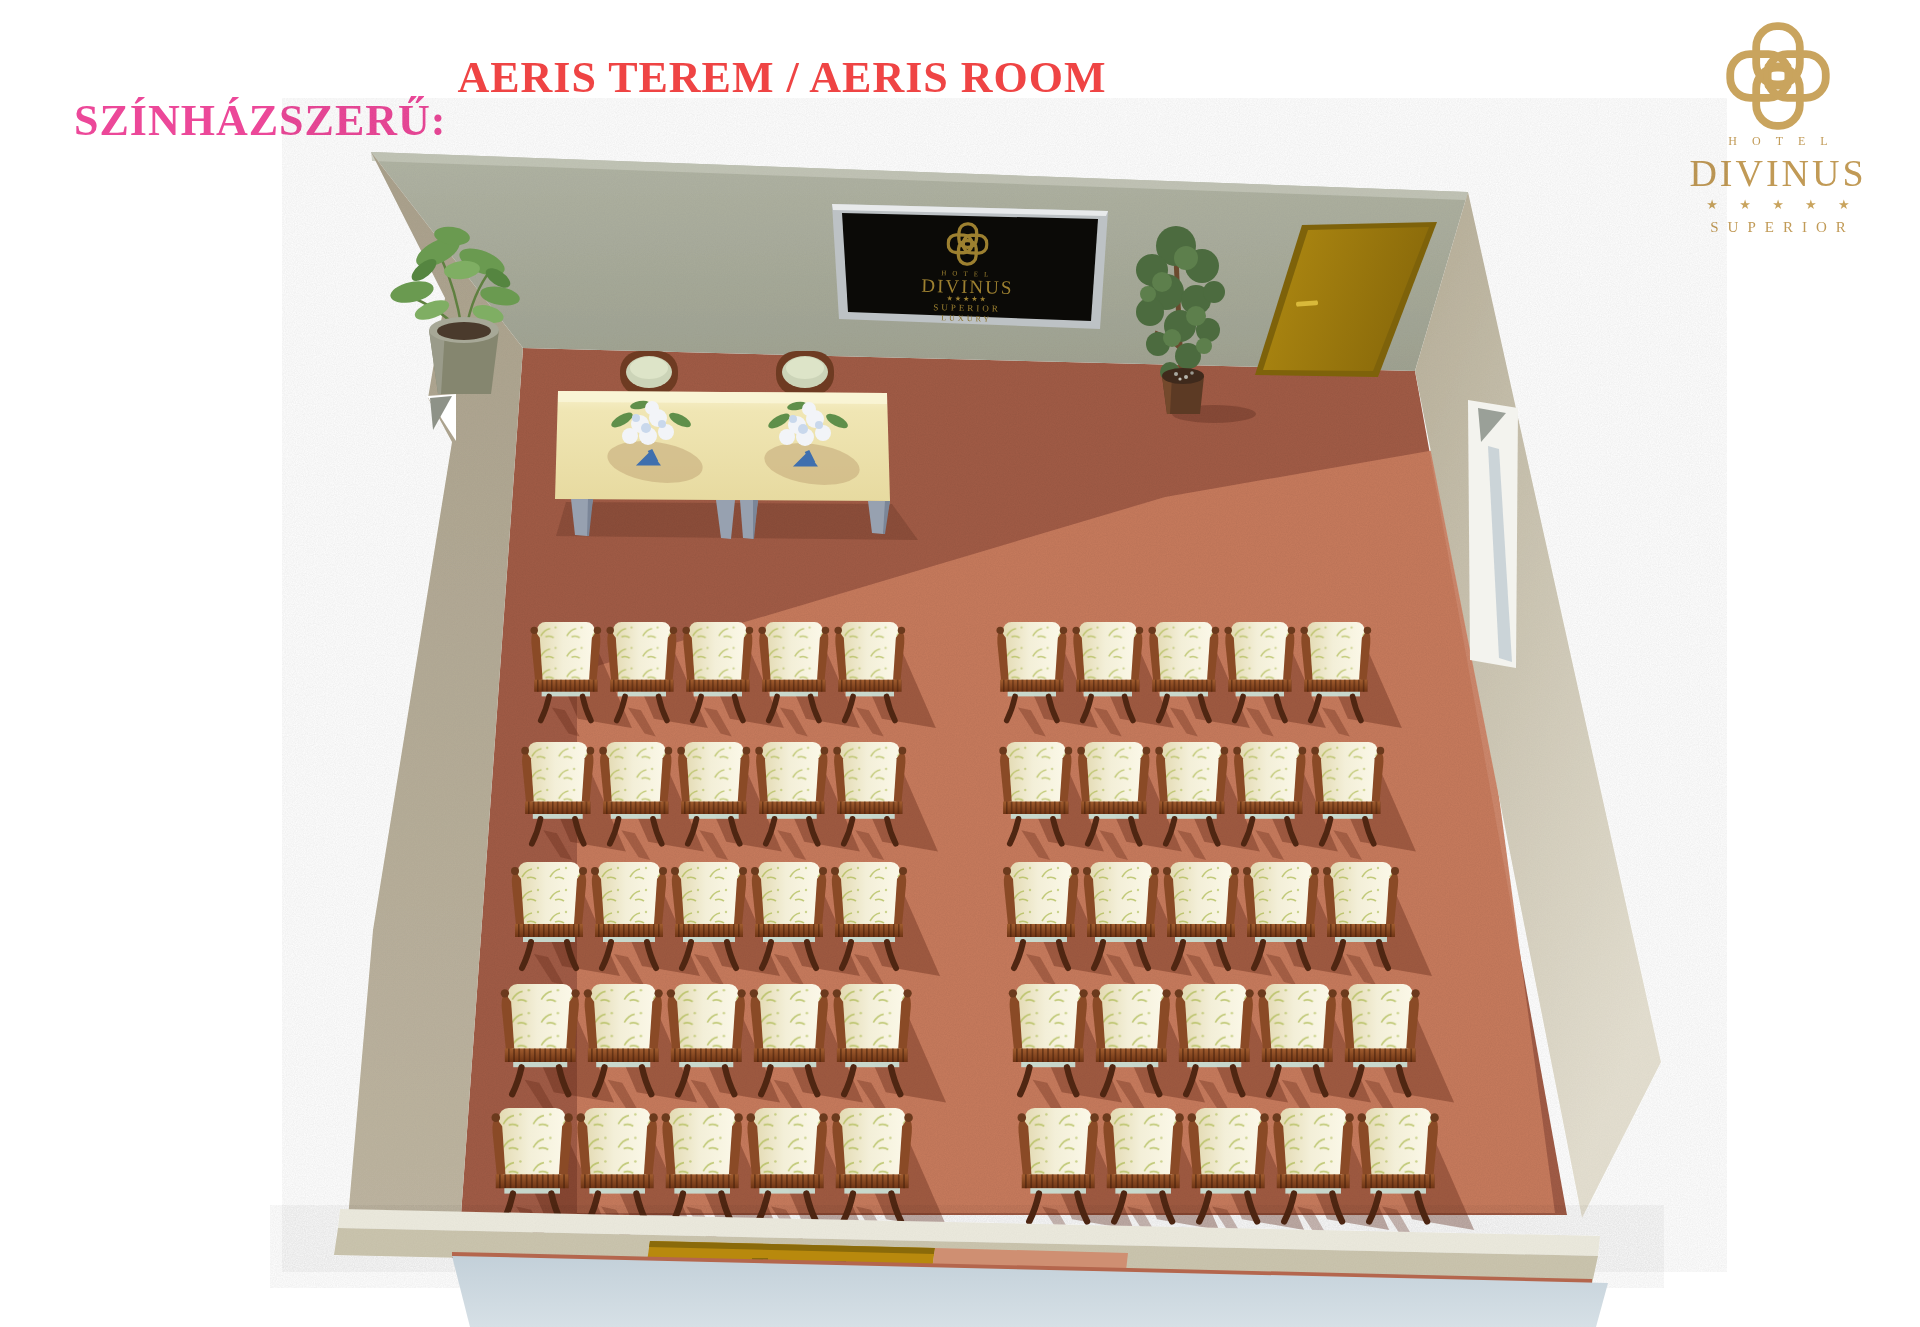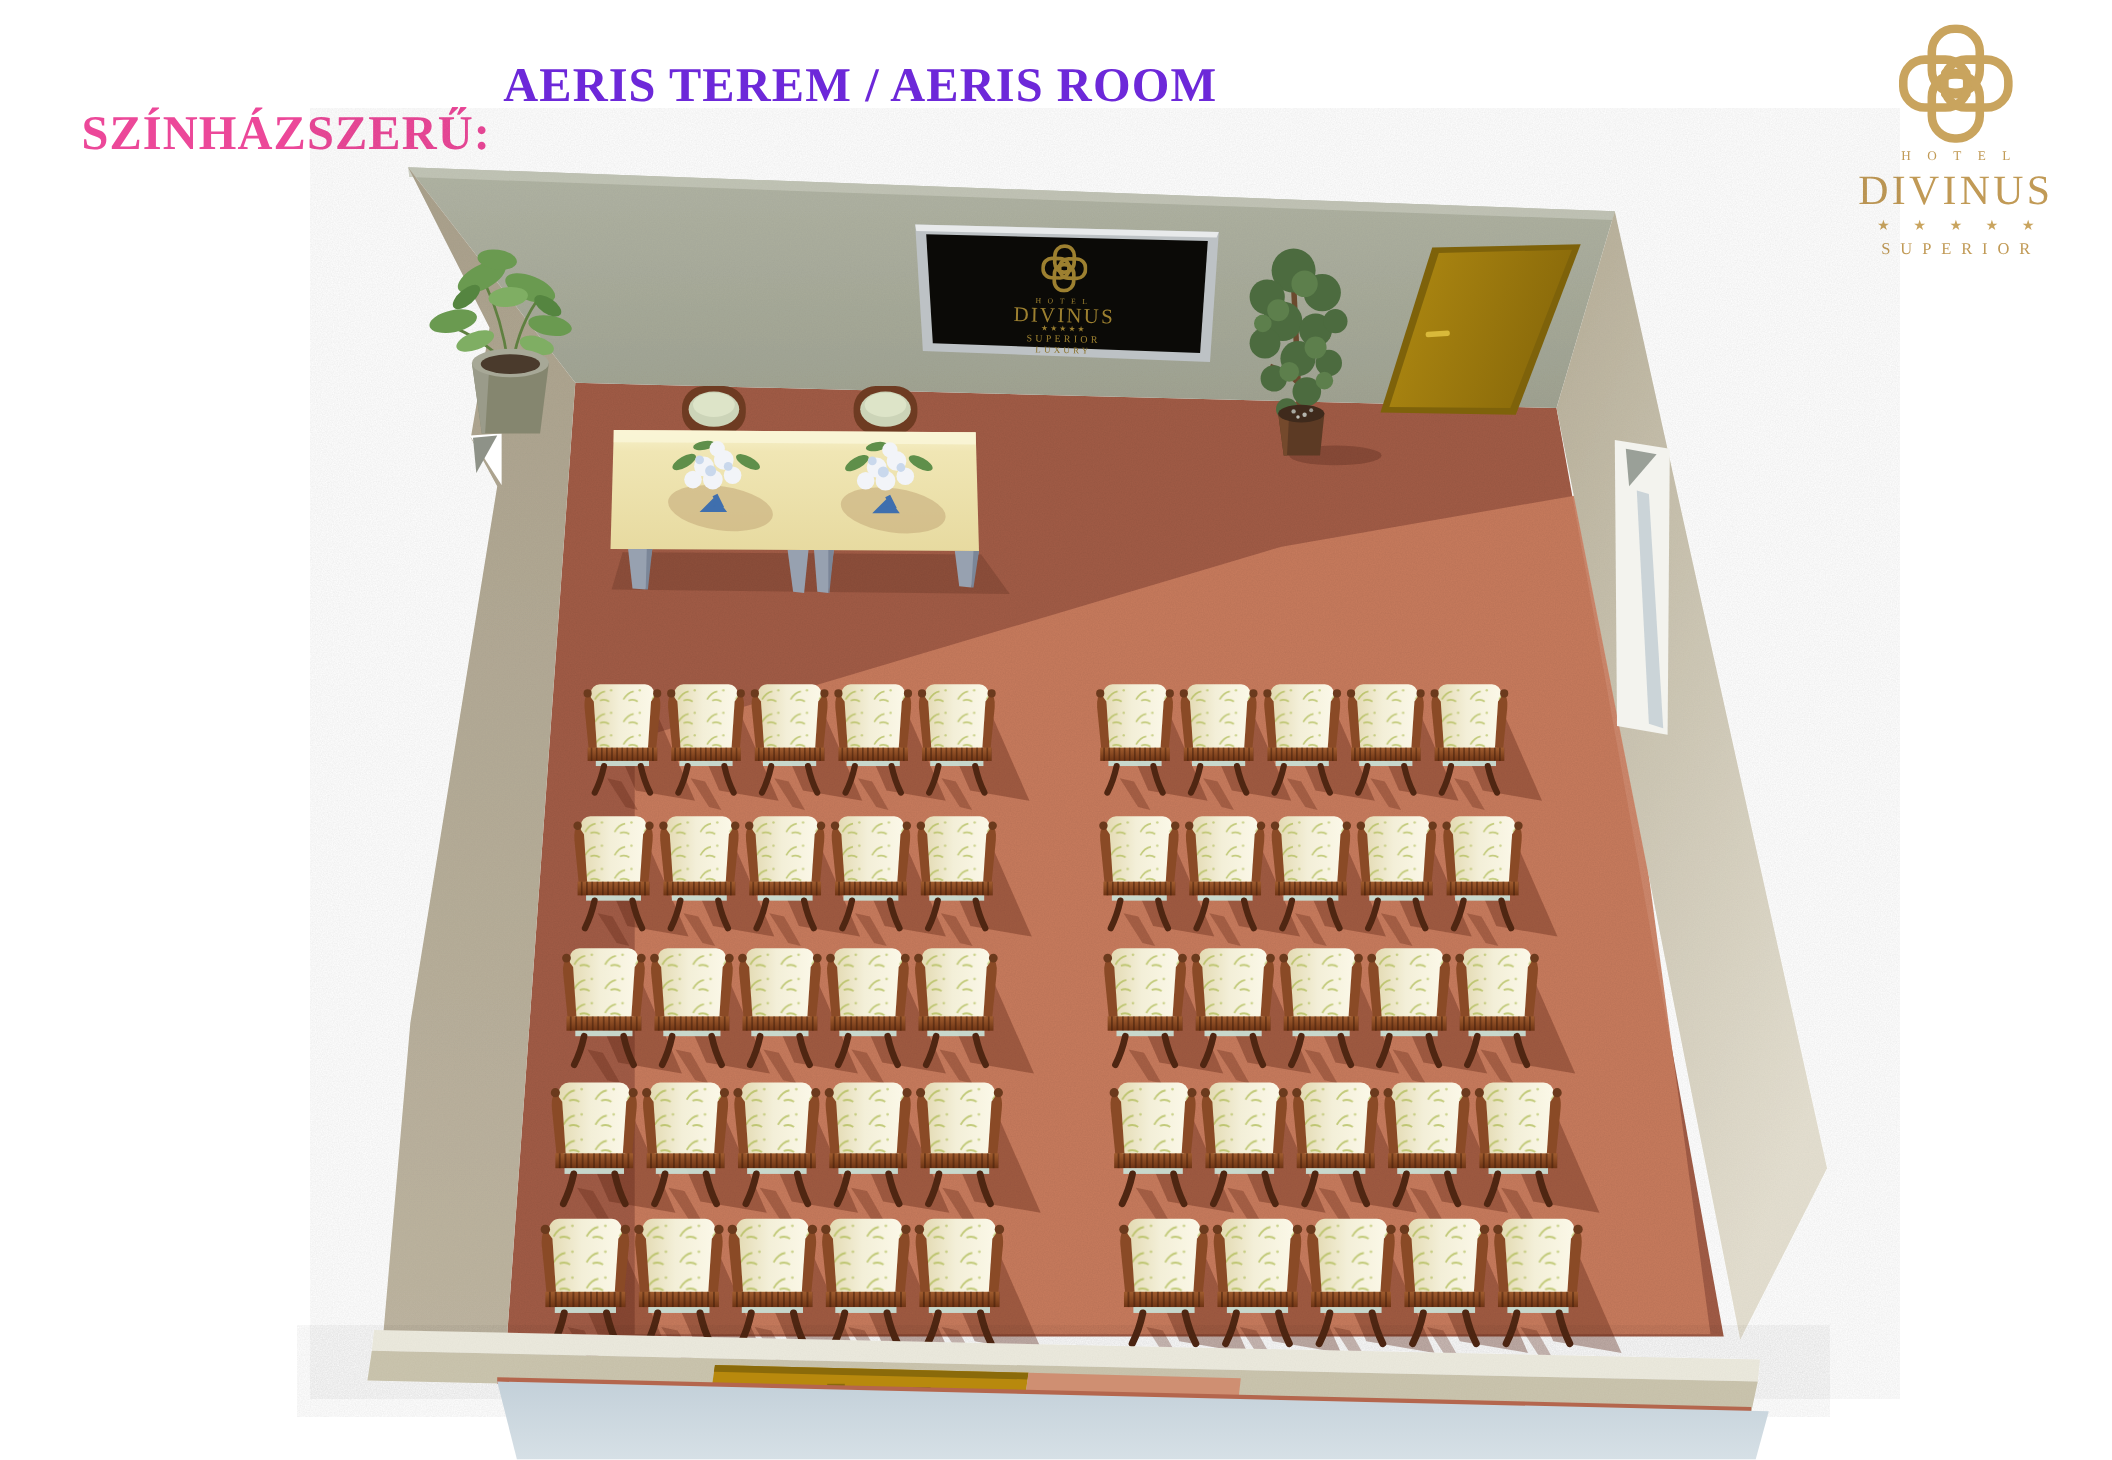--- a/index.html
+++ b/index.html
@@ -2,21 +2,21 @@
 <html><head>
 <meta charset="utf-8">
 <style>
   html,body{margin:0;padding:0;background:#fff;}
   .stage{position:relative;width:1920px;height:1327px;background:#ffffff;overflow:hidden;
          font-family:"Liberation Serif","DejaVu Serif",serif;}
   .hdr-left{position:absolute;left:74px;top:52px;color:#ec4899;margin-top:46px;}
   .hdr-left .l1{font-size:44px;font-weight:bold;letter-spacing:1px;line-height:1.05;}
   .hdr-left .l2{font-size:57px;font-weight:bold;letter-spacing:1px;line-height:1.0;margin-top:4px;}
   .hdr-title{position:absolute;left:782px;top:52px;transform:translateX(-50%);
-             font-size:44px;font-weight:bold;color:#6d28d9;white-space:nowrap;letter-spacing:1px;}
+             font-size:44px;font-weight:bold;color:#ef4444;white-space:nowrap;letter-spacing:1px;}
   .brand{position:absolute;left:1660px;top:22px;width:236px;text-align:center;color:#c19a56;}
   .brand .emblem{width:104px;height:108px;margin:0 auto;display:block;color:#c9a45e;}
   .brand .hotelword{font-size:12px;letter-spacing:15px;margin-top:4px;text-indent:15px;}
   .brand .name{font-size:38px;letter-spacing:3px;margin-top:2px;}
   .brand .stars{font-size:13px;letter-spacing:9px;margin-top:2px;text-indent:9px;color:#c9a45e;}
   .brand .tier{font-size:15px;letter-spacing:9px;margin-top:6px;text-indent:9px;}
   svg .tvtxt{font-family:"Liberation Serif","DejaVu Serif",serif;}
 </style>
 </head>
 <body>

